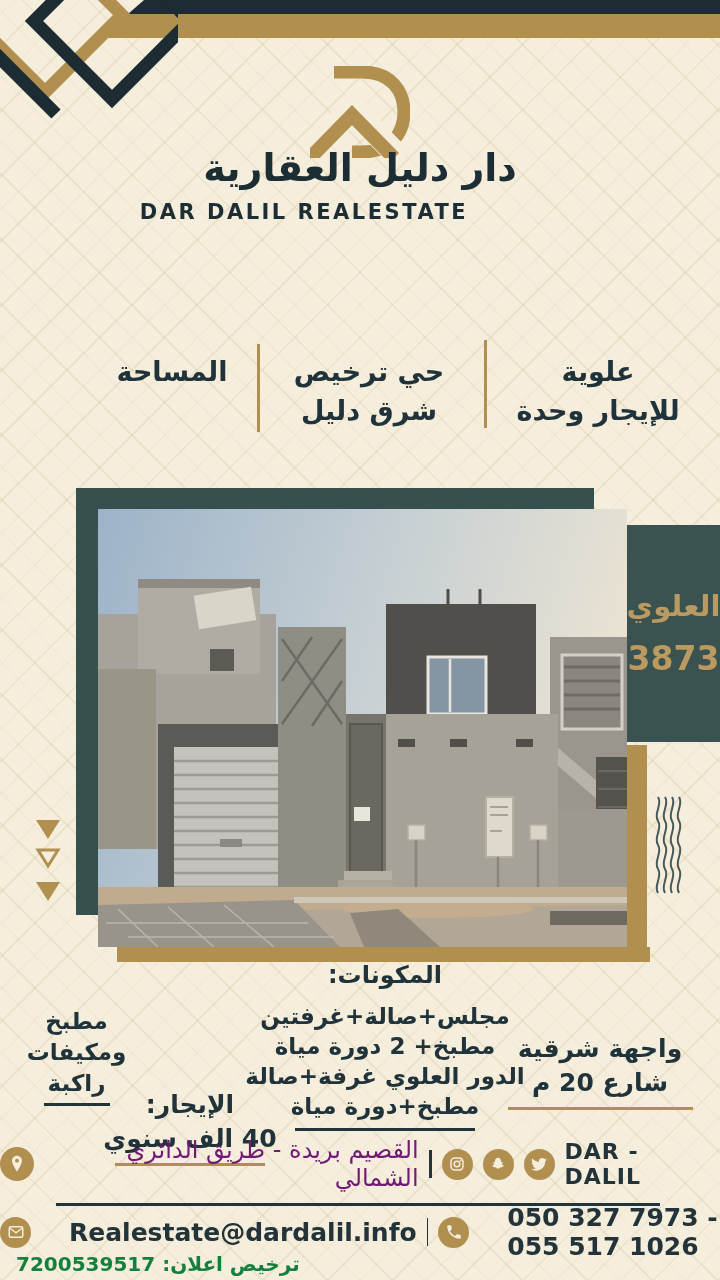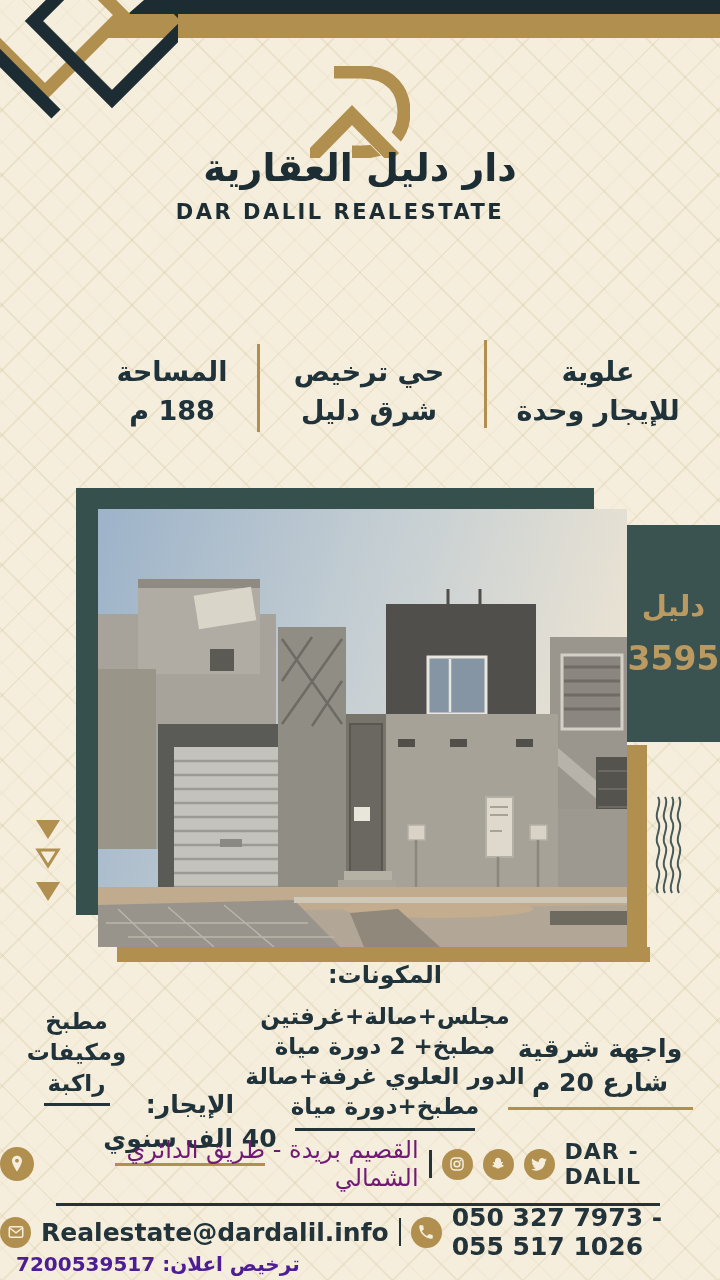--- a/index.html
+++ b/index.html
@@ -22,21 +22,21 @@
   .bar-navy{top:0;left:128px;right:0;height:14px;background:#1d2c33;
     clip-path:polygon(16px 0,100% 0,100% 100%,0 100%);z-index:2;}
   .bar-gold{top:14px;left:102px;right:0;height:24px;background:#b08f4f;
     clip-path:polygon(24px 0,100% 0,100% 100%,0 100%);z-index:2;}
   .corner{top:0;left:0;width:178px;height:122px;z-index:2;}
   
   .logo{top:66px;left:310px;width:100px;height:92px;z-index:2;}
   .brand-ar{top:146px;left:0;width:720px;text-align:center;
     font-size:38px;font-weight:bold;color:#1d2d34;z-index:2;}
   .brand-en{top:200px;left:0;width:608px;text-align:center;
-    font-size:21px;font-weight:bold;letter-spacing:2.5px;color:#1d2d34;z-index:2;margin-left:36px;}
+    font-size:21px;font-weight:bold;letter-spacing:2.5px;color:#1d2d34;z-index:2;}
   
   .info-col{z-index:2;text-align:center;font-size:27px;font-weight:bold;
     line-height:39px;color:#20333a;}
   .col-offer{top:352px;right:16px;width:212px;}
   .col-loc{top:352px;right:246px;width:210px;}
   .col-area{top:352px;left:96px;width:152px;}
   .vdiv{width:3px;height:88px;background:#b08f4f;z-index:2;}
   .vdiv1{top:340px;right:233px;}
   .vdiv2{top:344px;left:257px;}
   
@@ -69,23 +69,23 @@
     gap:10px;z-index:2;}
   .f-row1{top:1144px;height:40px;}
   .f-row2{top:1212px;height:40px;}
   .icn{border-radius:50%;background:#b08f4f;display:flex;align-items:center;
     justify-content:center;flex:0 0 auto;}
   .icn-31{width:31px;height:31px;}
   .icn-34{width:34px;height:34px;}
   .f-address{font-size:24px;font-weight:normal;color:#701a75;}
   .f-brand{font-size:22px;font-weight:bold;letter-spacing:1px;color:#22333a;}
   .f-div{width:3px;height:28px;background:#22333a;}
-  .f-email,.f-phones{font-size:25px;font-weight:bold;color:#22333a;}
+  .f-email,.f-phones{font-size:25px;font-weight:bold;color:#22333a;margin-left:28px;}
   .f-line{left:56px;top:1203px;width:604px;height:3px;background:#22333a;z-index:2;}
-  .f-reg{top:1252px;font-size:20px;font-weight:bold;color:#4c1d95;z-index:2;}
+  .f-reg{top:1252px;font-size:20px;font-weight:bold;color:#15803d;z-index:2;}
   .f-license{left:16px;}
   .f-brokerage{right:16px;}
 </style>
 </head>
 <body>
 
 <div class="poster">
 
   <div class="abs bar-navy"></div>
   <div class="abs bar-gold"></div>
@@ -108,21 +108,20 @@
     <div>للإيجار وحدة</div>
   </div>
   <div class="abs vdiv vdiv1"></div>
   <div class="abs info-col col-loc" dir="rtl">
     <div>حي ترخيص</div>
     <div>شرق دليل</div>
   </div>
   <div class="abs vdiv vdiv2"></div>
   <div class="abs info-col col-area" dir="rtl">
     <div>المساحة</div>
-    <div>188 م</div>
   </div>
 
   <div class="abs photo-frame"></div>
   <svg class="abs photo" viewBox="0 0 529 438" preserveAspectRatio="none">
     <defs>
       <linearGradient id="sky" x1="0" y1="0" x2="1" y2="0.25">
         <stop offset="0" stop-color="#9db3c9"></stop>
         <stop offset="0.55" stop-color="#c6cfd3"></stop>
         <stop offset="1" stop-color="#e9e2d3"></stop>
       </linearGradient>
@@ -179,22 +178,22 @@
     <ellipse cx="340" cy="400" rx="95" ry="9" fill="#c4ad8e"></ellipse>
     <polygon points="252,404 300,400 342,438 266,438" fill="#8f887b"></polygon>
     <polygon points="0,396 196,391 242,438 0,438" fill="#98948b"></polygon>
     <path d="M20 400 L60 438 M70 398 L116 438 M126 396 L176 438 M8 414 H210 M30 428 H236" stroke="#b9b5ac" stroke-width="1.5" fill="none"></path>
     <rect x="196" y="388" width="333" height="6" fill="#cfc8b8"></rect>
     <rect x="452" y="402" width="77" height="14" fill="#6f6a60"></rect>
   </svg>
   <div class="abs photo-underbar"></div>
 
   <div class="abs code-box" dir="rtl">
-    <div class="code-label">دليل</div>
-    <div class="code-value">3595</div>
+    <div class="code-label">العلوي</div>
+    <div class="code-value">3873</div>
   </div>
   <div class="abs gold-vbar"></div>
   <svg class="abs squiggles" viewBox="0 0 28 100">
     <g fill="none" stroke="#475a59" stroke-width="2">
       <path d="M3 2 C8 10,-2 18,3 26 C8 34,-2 42,3 50 C8 58,-2 66,3 74 C8 82,-2 90,3 98"></path>
       <path d="M10 2 C15 10,5 18,10 26 C15 34,5 42,10 50 C15 58,5 66,10 74 C15 82,5 90,10 98"></path>
       <path d="M17 2 C22 10,12 18,17 26 C22 34,12 42,17 50 C22 58,12 66,17 74 C22 82,12 90,17 98"></path>
       <path d="M24 2 C29 10,19 18,24 26 C29 34,19 42,24 50 C29 58,19 66,24 74 C29 82,19 90,24 98"></path>
     </g>
   </svg>

